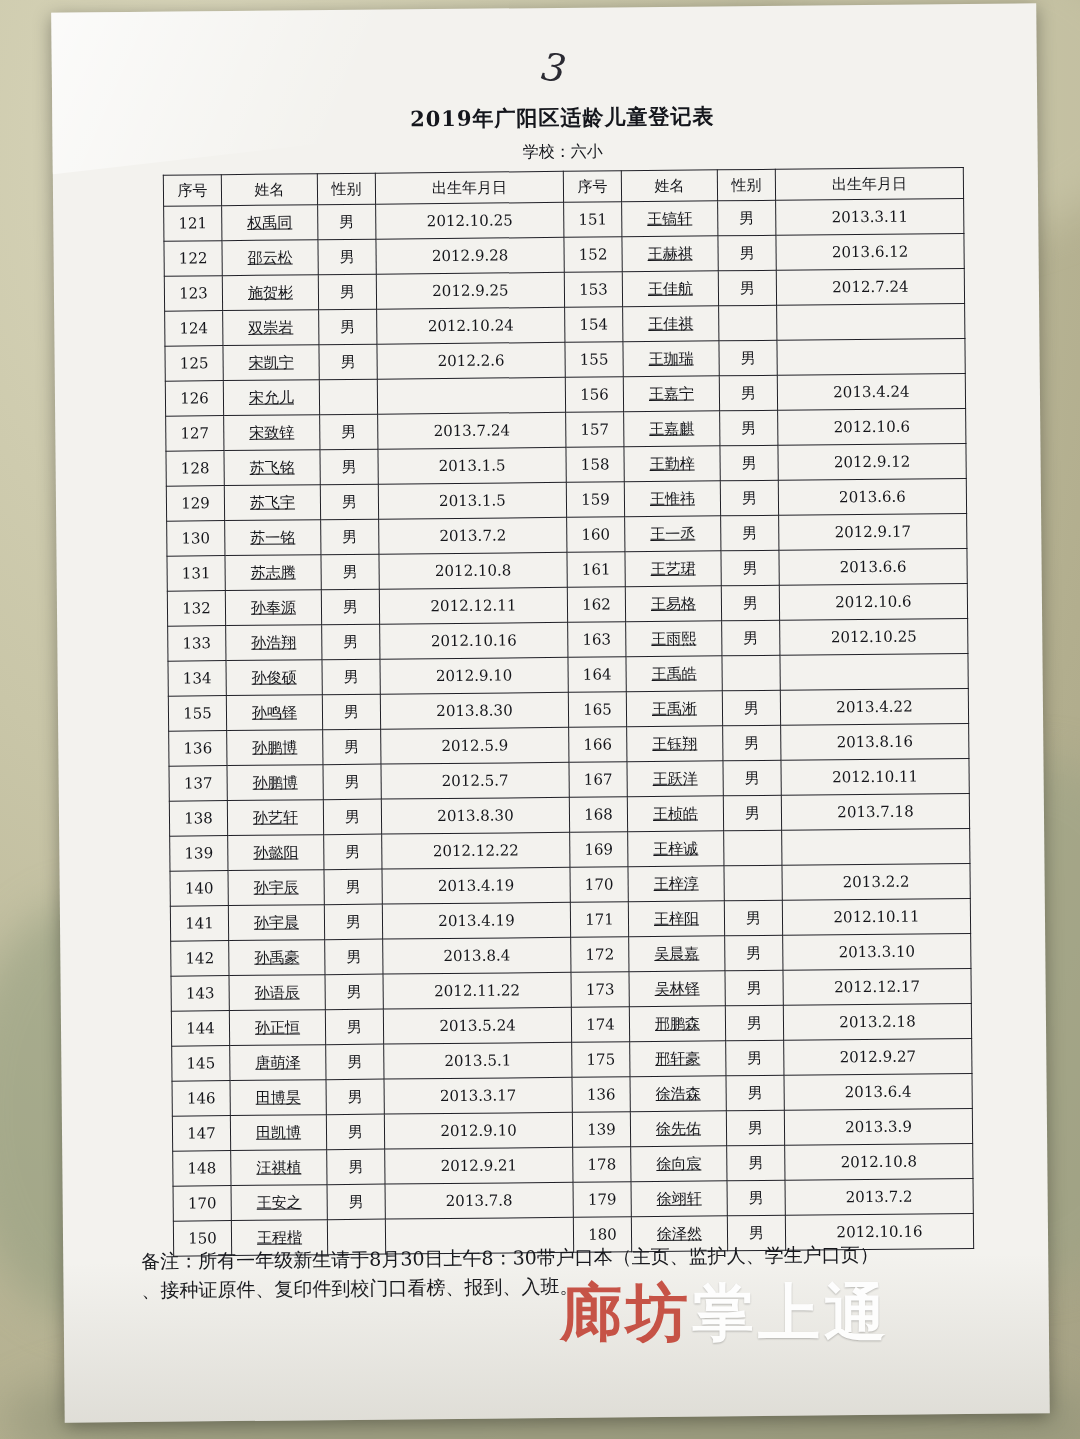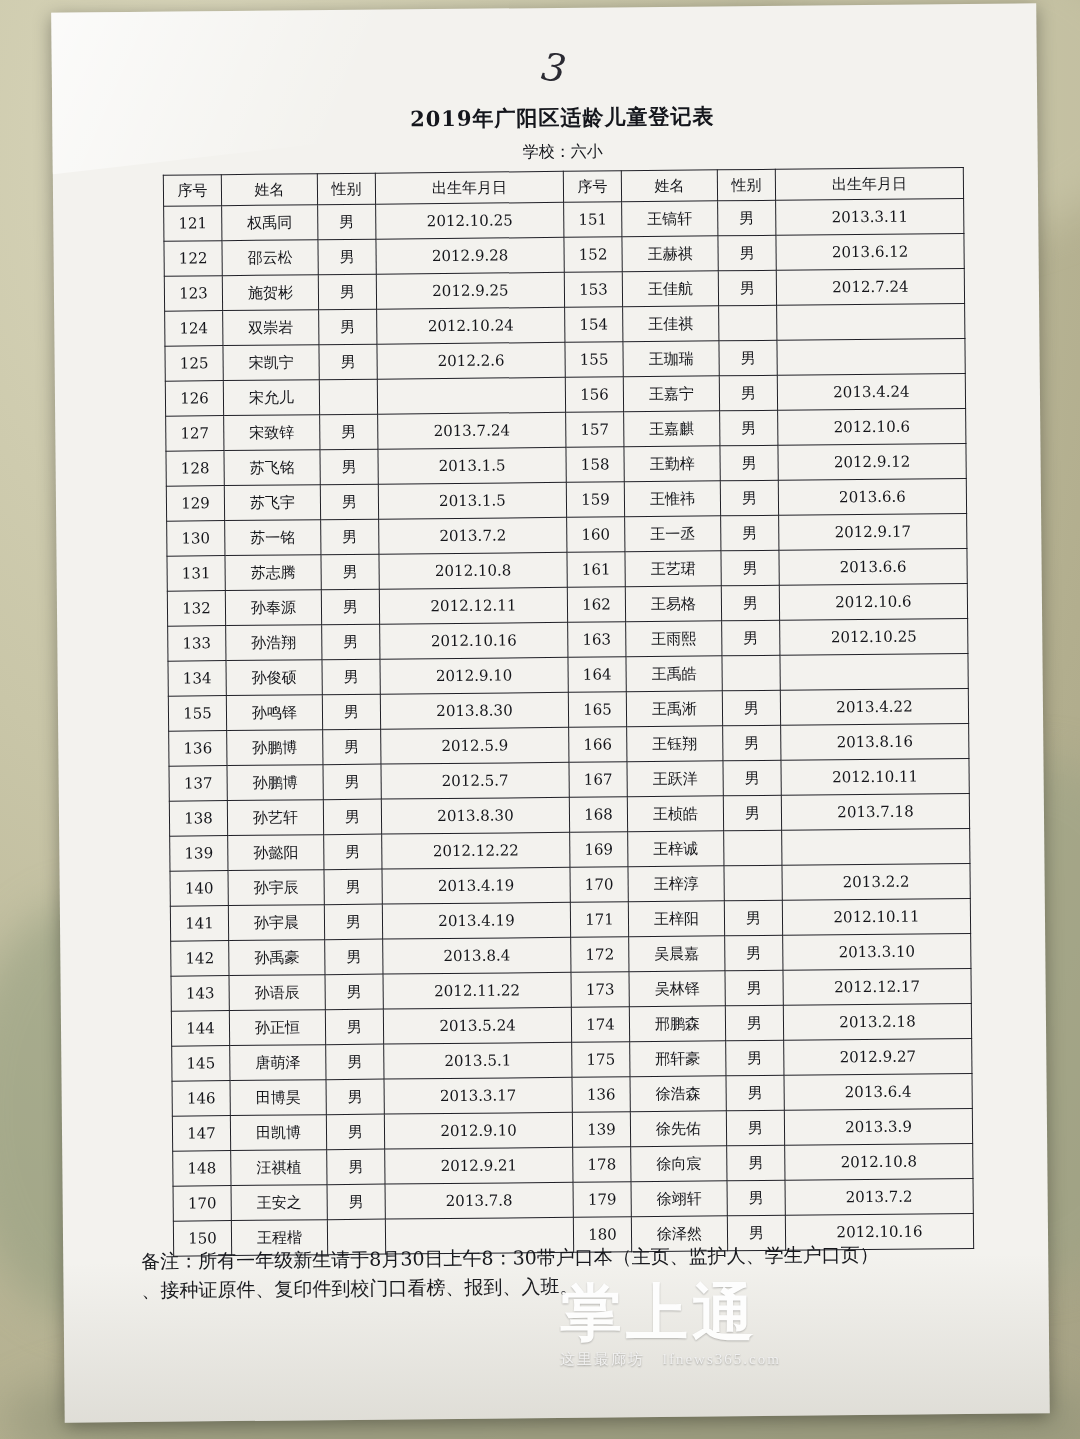--- a/index.html
+++ b/index.html
@@ -120,21 +120,21 @@
     font-weight: normal;
     font-size: 15px;
     height: 30px;
   }
   col.c-no   { width: 58px; }
   col.c-name { width: 96px; }
   col.c-sex  { width: 58px; }
   col.c-date { width: 188px; }
 
   td.num  { font-size: 15px; }
-  td.name { font-size: 16px; }
+  td.name { font-size: 16px; text-decoration: underline; }
   td.sex  { font-size: 15px; }
   td.date { font-size: 15px; font-family: "DejaVu Serif", serif; }
 
   
   .note {
     position: absolute;
     left: 78px;
     top: 1235px;
     width: 900px;
     font-size: 19px;
@@ -521,20 +521,17 @@
     </div>
 
     <div class="note">
       <div>备注：所有一年级新生请于8月30日上午8：30带户口本（主页、监护人、学生户口页）</div>
       <div>、接种证原件、复印件到校门口看榜、报到、入班。</div>
     </div>
   </div>
 
   <div class="wm">
     <div class="wm-row">
+      <span class="wm-cn wm-red">廊坊</span>
       <span class="wm-cn wm-white">掌上通</span>
-    </div>
-    <div class="wm-sub">
-      <span class="wm-sub-cn">这里最廊坊</span>
-      <span>lfnews365.com</span>
     </div>
   </div>
 </div>
 
 </body></html>

